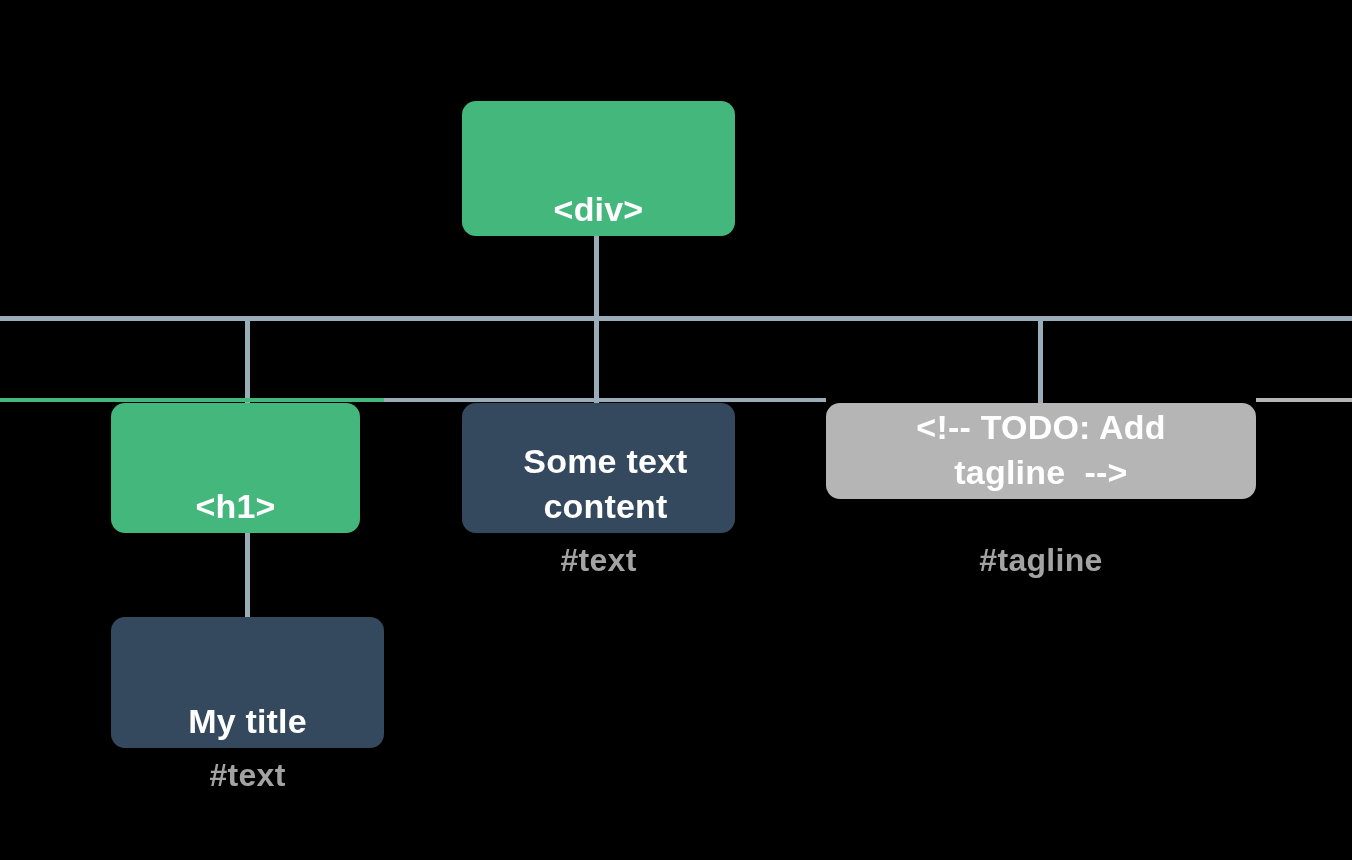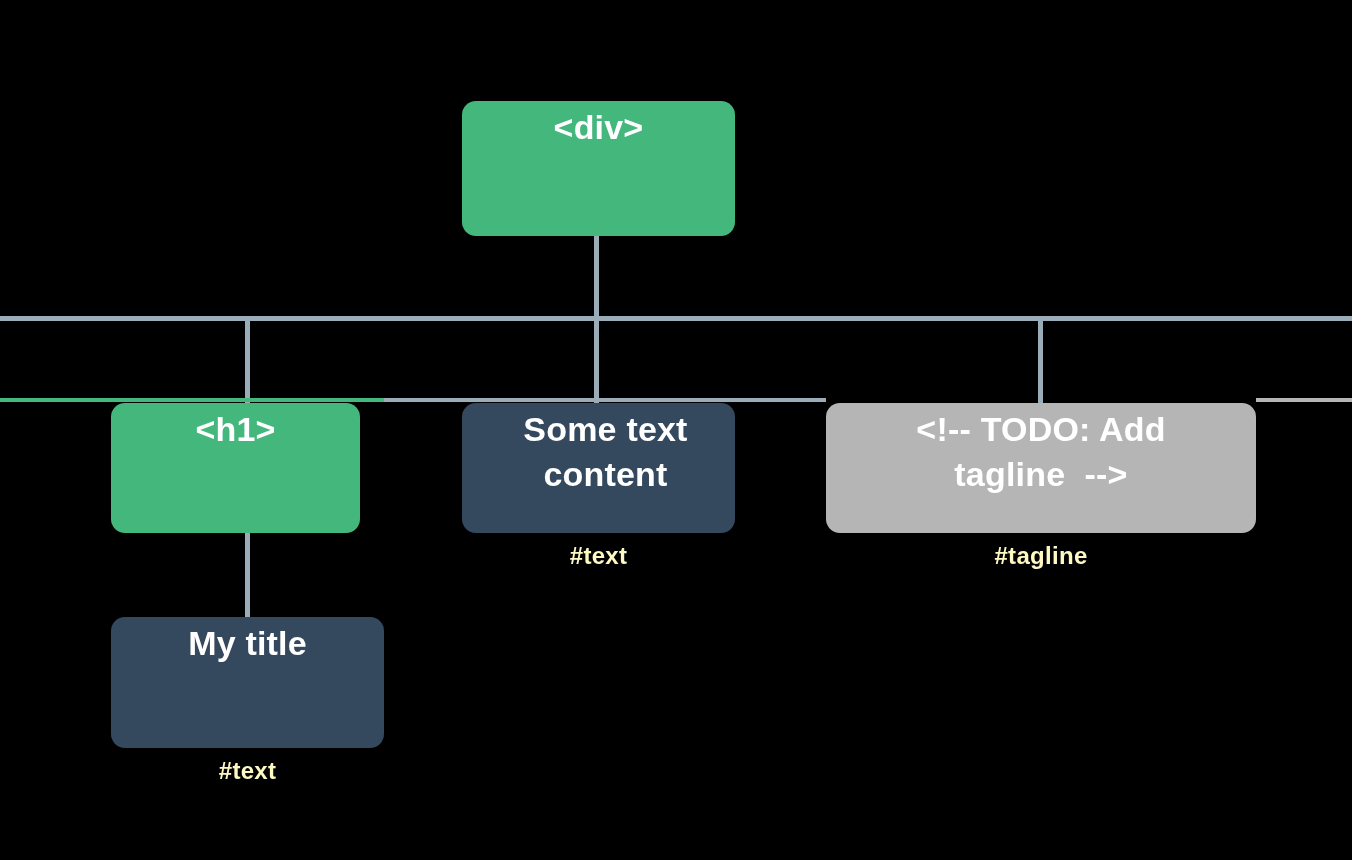--- a/index.html
+++ b/index.html
@@ -14,41 +14,41 @@
   
   .edge{position:absolute;background:#9aacb8;}
   .edge-accent-green{position:absolute;background:#44b77d;}
   .edge-accent-grey{position:absolute;background:#b5b5b5;}
 
   
   .node{
     position:absolute;
     border-radius:14px;
     display:flex;
-    align-items:flex-start;
+    align-items:flex-end;
     justify-content:center;
     text-align:center;
     color:#ffffff;
     font-size:34px;
     font-weight:700;
     line-height:1.33;
     letter-spacing:0.2px;
     box-sizing:border-box;
     padding:4px 14px;
     white-space:pre-wrap;
   }
   .node.element{background:#44b77d;}
   .node.textnode{background:#34495e;}
   .node.commentnode{background:#b5b5b5;}
 
   
   .caption{
     position:absolute;
-    color:#fef9c3;
-    font-size:24px;
+    color:#a3a3a3;
+    font-size:32px;
     font-weight:700;
     text-align:center;
     letter-spacing:0.3px;
     line-height:1;
   }
 </style>
 </head>
 <body>
 
 <div id="stage">
@@ -76,21 +76,21 @@
   </div>
 
   <div class="node textnode" style="left:462px;top:403px;width:273px;height:130px;padding-left:28px;">
     <span>Some text
 content</span>
   </div>
   <div class="caption" style="left:462px;top:544px;width:273px;">
     <span>#text</span>
   </div>
 
-  <div class="node commentnode" style="left:826px;top:403px;width:430px;height:130px;">
+  <div class="node commentnode" style="left:826px;top:403px;width:430px;height:96px;">
     <span>&lt;!-- TODO: Add
 tagline  --&gt;</span>
   </div>
   <div class="caption" style="left:826px;top:544px;width:430px;">
     <span>#tagline</span>
   </div>
 
   <div class="node textnode" style="left:111px;top:617px;width:273px;height:131px;">
     <span>My title</span>
   </div>

